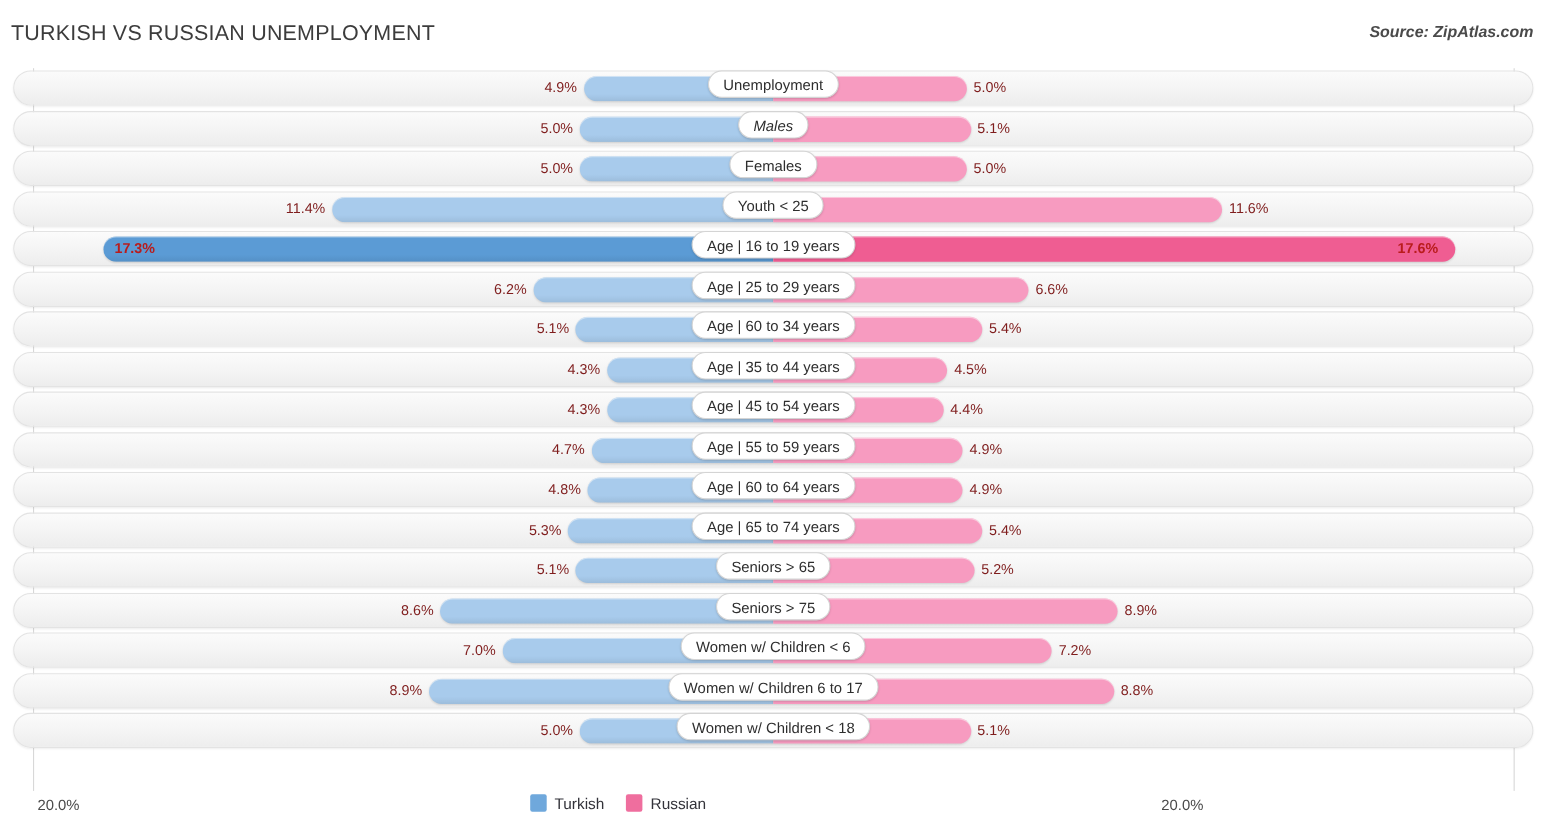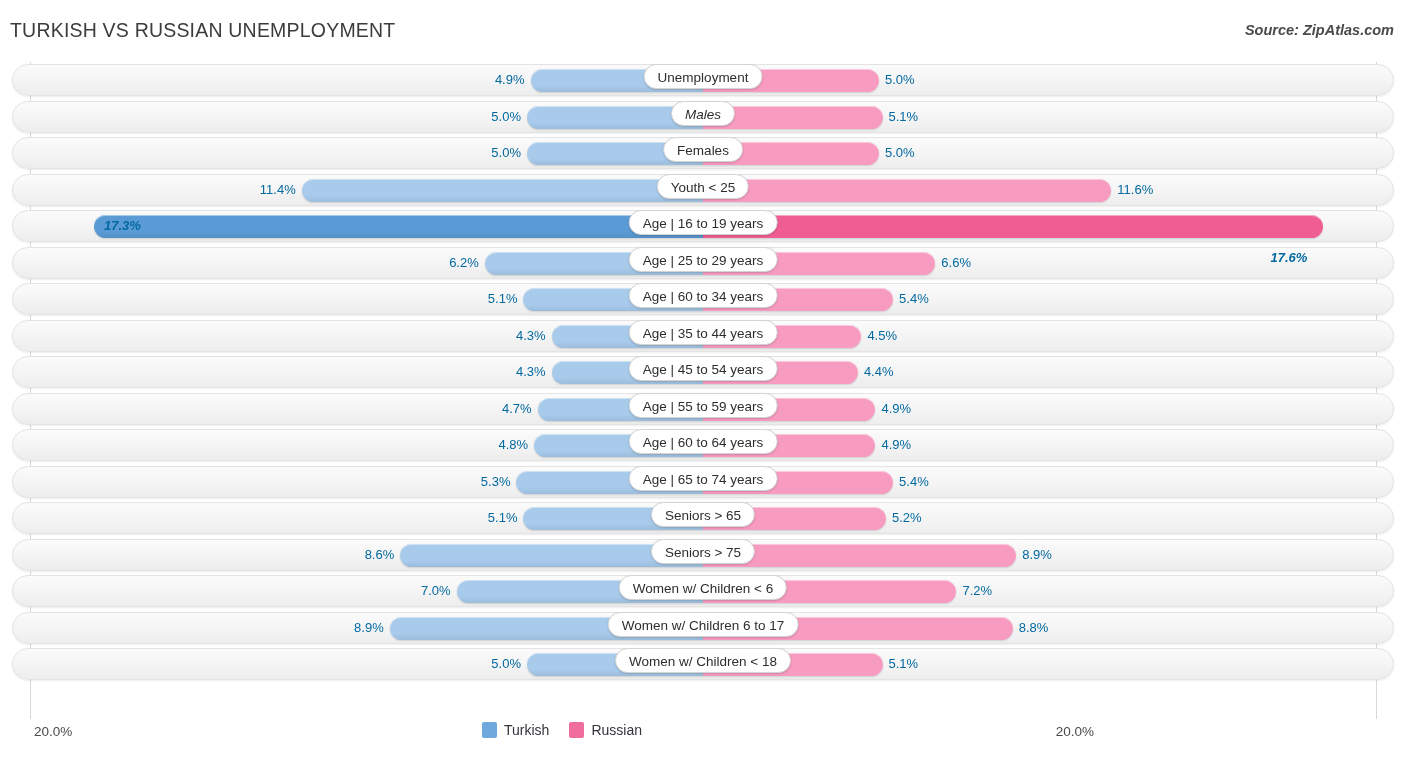--- a/index.html
+++ b/index.html
@@ -88,25 +88,25 @@
   }
   .bar-right {
     border-radius: 0 12px 12px 0;
     box-shadow: inset 0 1px 0 rgba(255,255,255,.45), 0 1px 2px rgba(0,0,0,.13);
   }
 
   .val {
     position: absolute;
     top: 10px;
     font-size: 13px;
-    color: #0369a1;
+    color: #7f1d1d;
     white-space: nowrap;
     z-index: 4;
   }
-  .val.inside { color: #0369a1; font-weight: bold; font-style: italic; }
+  .val.inside { color: #b91c1c; font-weight: bold; }
   .val-left  { text-align: right; }
   .val-right { text-align: left; }
 
   .pill {
     position: absolute;
     top: 2px;
     height: 25px;
     line-height: 25px;
     padding: 0 13px;
     border-radius: 13px;
@@ -190,21 +190,21 @@
           <div class="bar bar-right" style="left: 703px; width: 408.32px; background-color: rgb(247, 155, 192);"></div>
           <div class="val val-left" style="right: 1110.28px;">11.4%</div>
           <div class="val val-right" style="left: 1117.32px;">11.6%</div>
           <div class="pill" style="left: 703px;">Youth &lt; 25</div>
         </div>
         <div class="row">
           <div class="track"></div>
           <div class="bar bar-left" style="left: 94.04px; width: 608.96px; background: linear-gradient(rgb(91, 155, 213) 0%, rgb(91, 155, 213) 72%, rgba(0, 0, 0, 0.07) 100%), rgb(91, 155, 213);"></div>
           <div class="bar bar-right" style="left: 703px; width: 619.52px; background-color: rgb(239, 93, 146);"></div>
           <div class="val val-left inside" style="left: 104.04px;">17.3%</div>
-          <div class="val val-right inside" style="left: 1270.52px; margin-top: 32px;">17.6%</div>
+          <div class="val val-right inside" style="left: 1270.52px;">17.6%</div>
           <div class="pill" style="left: 703px;">Age | 16 to 19 years</div>
         </div>
         <div class="row">
           <div class="track"></div>
           <div class="bar bar-left" style="left: 484.76px; width: 218.24px; background: linear-gradient(rgb(168, 203, 236) 0%, rgb(168, 203, 236) 72%, rgba(0, 0, 0, 0.07) 100%), rgb(168, 203, 236);"></div>
           <div class="bar bar-right" style="left: 703px; width: 232.32px; background-color: rgb(247, 155, 192);"></div>
           <div class="val val-left" style="right: 927.24px;">6.2%</div>
           <div class="val val-right" style="left: 941.32px;">6.6%</div>
           <div class="pill" style="left: 703px;">Age | 25 to 29 years</div>
         </div>

